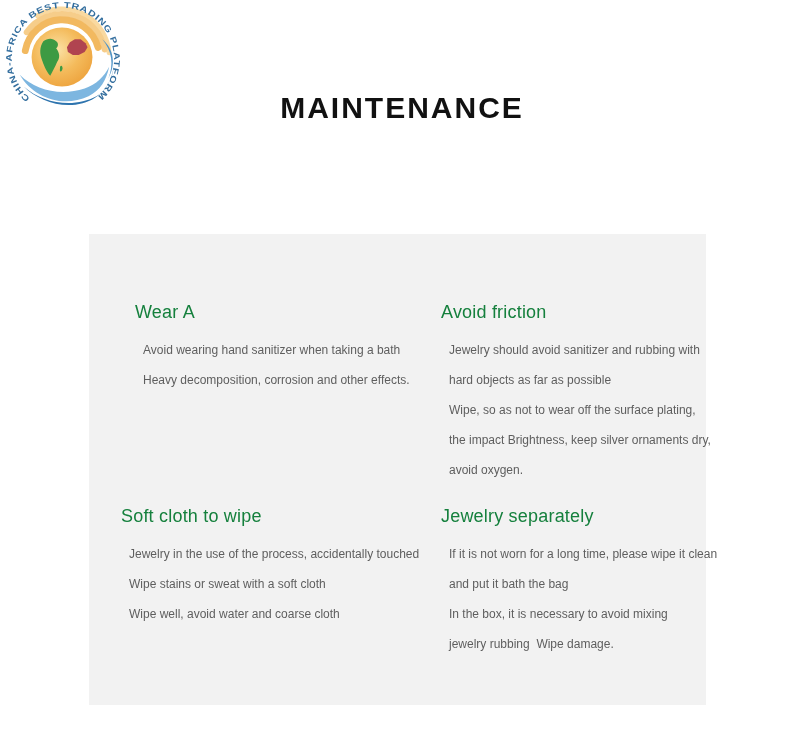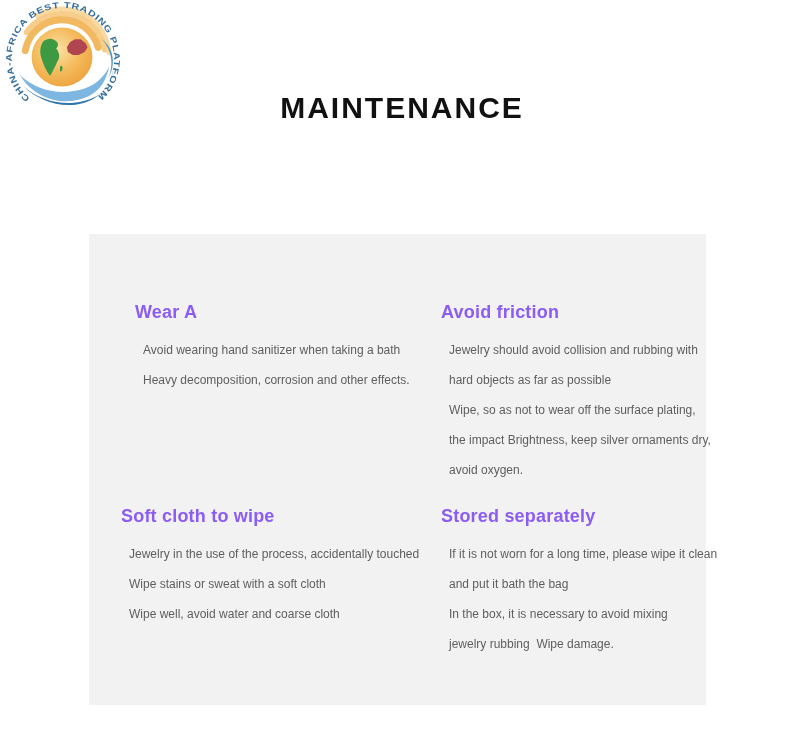--- a/index.html
+++ b/index.html
@@ -39,23 +39,23 @@
     width: 300px;
   }
   .care-block.pos-0 { left: 46px;  top: 66px;  }
   .care-block.pos-1 { left: 352px; top: 66px;  }
   .care-block.pos-2 { left: 32px;  top: 270px; }
   .care-block.pos-3 { left: 352px; top: 270px; }
   .care-heading {
     margin: 0 0 15px 0;
     font-size: 18px;
     line-height: 24px;
-    font-weight: 700;
+    font-weight: 400;
     letter-spacing: 0.2px;
-    color: #8b5cf6;
+    color: #15803d;
   }
   .care-line {
     margin: 8px;
     font-size: 12px;
     line-height: 22px;
     color: #5e5e5e;
     white-space: pre;
   }
 </style>
 </head>
@@ -100,35 +100,35 @@
 <div class="panel">
 
   <div class="care-block pos-0">
     <h3 class="care-heading">Wear A</h3>
     <p class="care-line">Avoid wearing hand sanitizer when taking a bath</p>
     <p class="care-line">Heavy decomposition, corrosion and other effects.</p>
   </div>
 
   <div class="care-block pos-1">
     <h3 class="care-heading">Avoid friction</h3>
-    <p class="care-line">Jewelry should avoid collision and rubbing with</p>
+    <p class="care-line">Jewelry should avoid sanitizer and rubbing with</p>
     <p class="care-line">hard objects as far as possible</p>
     <p class="care-line">Wipe, so as not to wear off the surface plating,</p>
     <p class="care-line">the impact Brightness, keep silver ornaments dry,</p>
     <p class="care-line">avoid oxygen.</p>
   </div>
 
   <div class="care-block pos-2">
     <h3 class="care-heading">Soft cloth to wipe</h3>
     <p class="care-line">Jewelry in the use of the process, accidentally touched</p>
     <p class="care-line">Wipe stains or sweat with a soft cloth</p>
     <p class="care-line">Wipe well, avoid water and coarse cloth</p>
   </div>
 
   <div class="care-block pos-3">
-    <h3 class="care-heading">Stored separately</h3>
+    <h3 class="care-heading">Jewelry separately</h3>
     <p class="care-line">If it is not worn for a long time, please wipe it clean</p>
     <p class="care-line">and put it bath the bag</p>
     <p class="care-line">In the box, it is necessary to avoid mixing</p>
     <p class="care-line">jewelry rubbing  Wipe damage.</p>
   </div>
 
 </div>
 
 </body></html>

